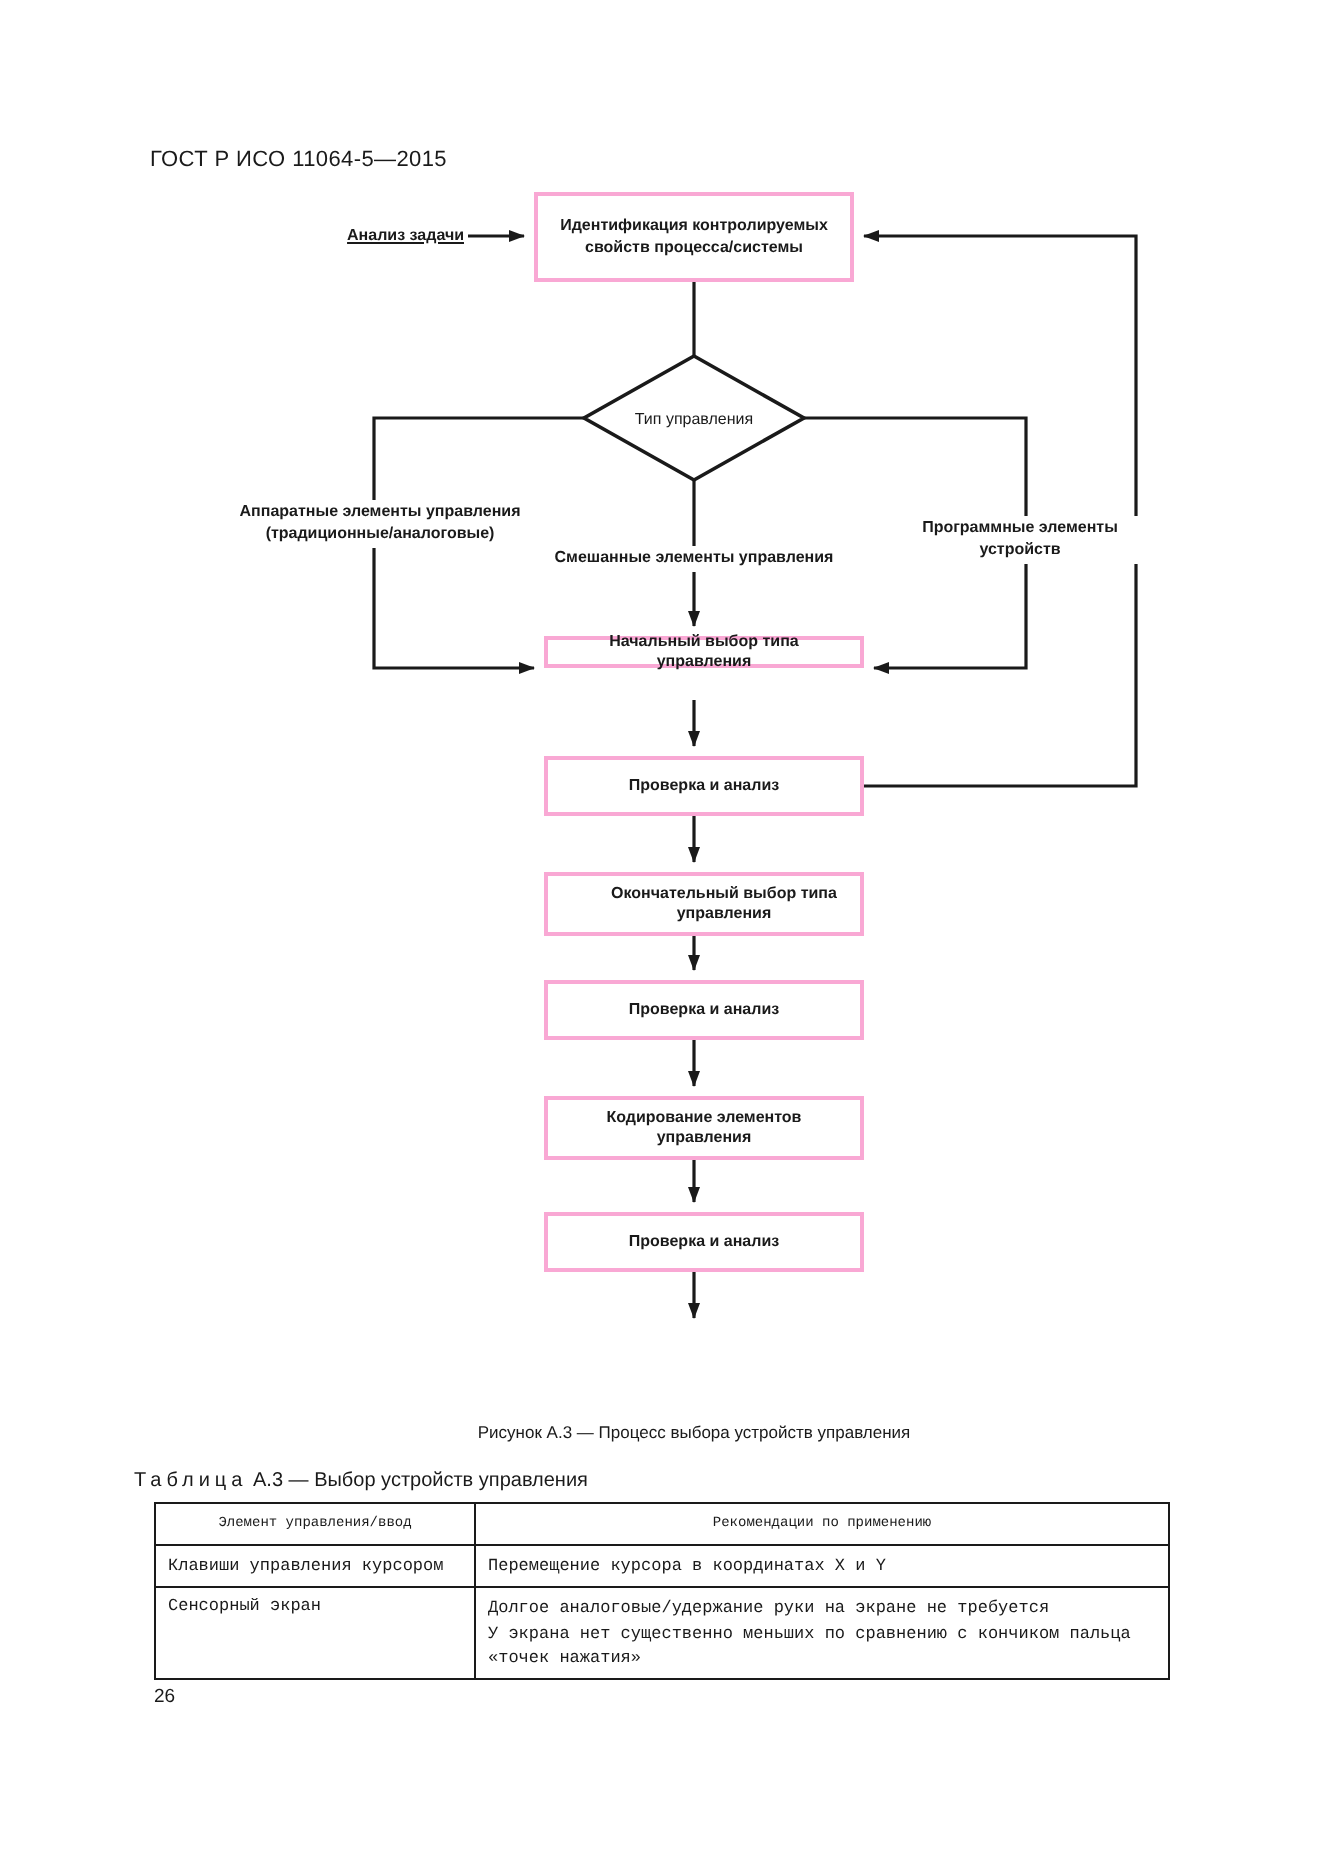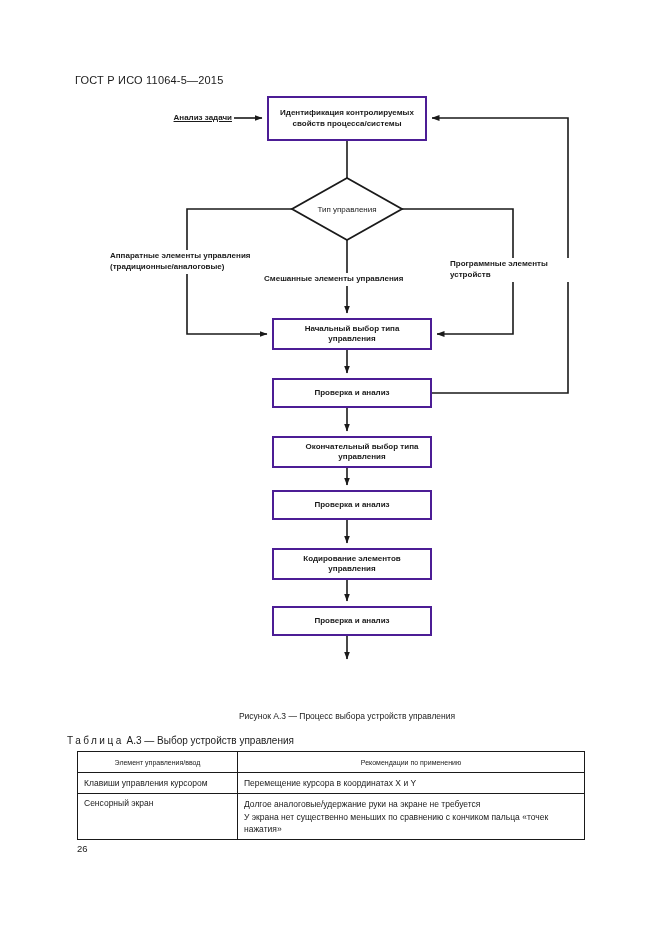--- a/index.html
+++ b/index.html
@@ -21,33 +21,33 @@
     letter-spacing: 0.2px;
   }
   .flow-svg {
     position: absolute;
     left: 0; top: 0;
     width: 661px; height: 720px;
   }
   .fc-box {
     position: absolute;
     background: #ffffff;
-    border: 2px solid #4c1d95;
+    border: 2px solid #f9a8d4;
     display: flex;
     align-items: center;
     justify-content: center;
     text-align: center;
     font-size: 8px;
     font-weight: bold;
     line-height: 1.3;
     padding: 1px 8px;
   }
   .fc-label {
     position: absolute;
-    text-align: left;
+    text-align: center;
     font-size: 8px;
     font-weight: bold;
     line-height: 1.35;
   }
   .fc-label.on-line { background: #ffffff; padding: 1px 2px; }
   .fc-label.right-align { text-align: right; }
   .diamond-label {
     position: absolute;
     left: 292px; top: 198px;
     width: 110px; height: 22px;
@@ -66,20 +66,21 @@
     left: 67px; top: 735px;
     font-size: 10px;
   }
   .table-title .spaced { letter-spacing: 2.5px; }
   .data-table {
     position: absolute;
     left: 77px; top: 751px;
     width: 508px;
     border-collapse: collapse;
     font-size: 8.5px;
+    font-family: Liberation Mono, monospace;
   }
   .data-table th, .data-table td {
     border: 1px solid #1a1a1a;
     vertical-align: middle;
   }
   .data-table th {
     font-size: 7px;
     font-weight: normal;
     text-align: center;
     height: 21px;
@@ -136,21 +137,21 @@
     </g>
   </svg>
 
   <div class="fc-label right-align" style="left:140px; top:113px; width:92px;text-decoration:underline;">Анализ задачи</div>
   <div class="fc-label on-line" style="left:108px; top:250px; width:164px;">Аппаратные элементы управления (традиционные/аналоговые)</div>
   <div class="fc-label on-line" style="left:262px; top:273px; width:170px;">Смешанные элементы управления</div>
   <div class="fc-label on-line" style="left:448px; top:258px; width:124px;">Программные элементы устройств</div>
   <div class="diamond-label">Тип управления</div>
 
   <div class="fc-box" style="left:267px; top:96px;  width:160px; height:45px;">Идентификация контролируемых свойств процесса/системы</div>
-  <div class="fc-box" style="left:272px; top:318px; width:160px; height:32px;">Начальный выбор типа управления</div>
+  <div class="fc-box" style="left:272px; top:318px; width:160px; height:16px;">Начальный выбор типа управления</div>
   <div class="fc-box" style="left:272px; top:378px; width:160px; height:30px;">Проверка и анализ</div>
   <div class="fc-box" style="left:272px; top:436px; width:160px; height:32px;padding-left:28px;">Окончательный выбор типа управления</div>
   <div class="fc-box" style="left:272px; top:490px; width:160px; height:30px;">Проверка и анализ</div>
   <div class="fc-box" style="left:272px; top:548px; width:160px; height:32px;">Кодирование элементов управления</div>
   <div class="fc-box" style="left:272px; top:606px; width:160px; height:30px;">Проверка и анализ</div>
 
   <div class="caption">Рисунок А.3 — Процесс выбора устройств управления</div>
 
   <div class="table-title">
     <span class="spaced">Таблица</span>

